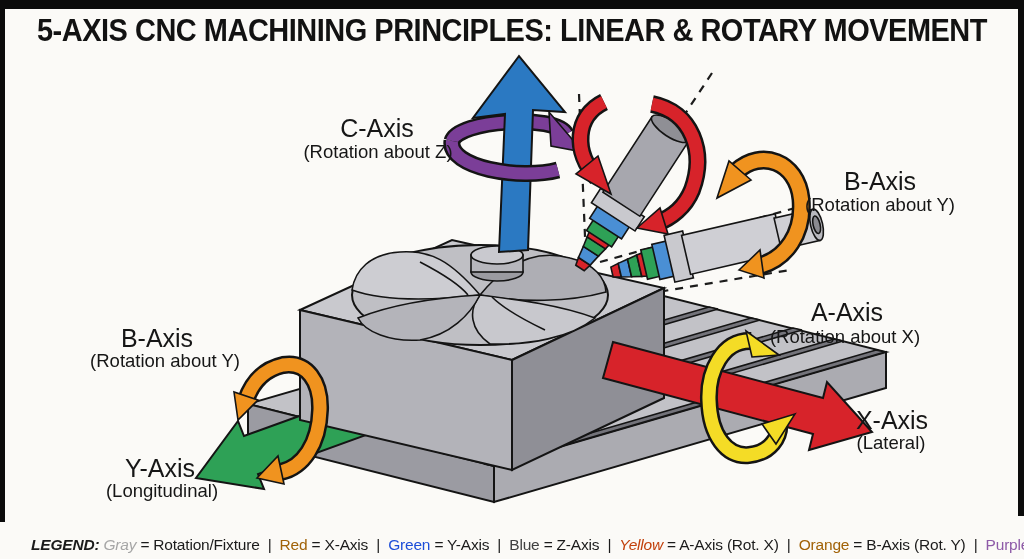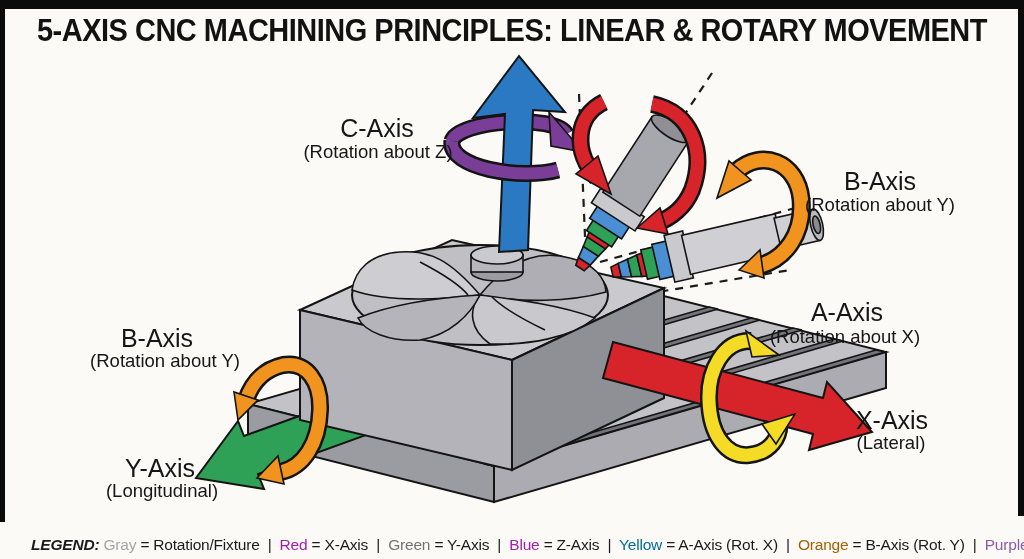--- a/index.html
+++ b/index.html
@@ -187,37 +187,37 @@
     <text class="sub" x="162" y="497">(Longitudinal)</text>
   </g>
 </svg>
 
 <div class="frame-top"></div>
 <div class="frame-left"></div>
 <div class="frame-right"></div>
 
 <div class="legend">
   <b>LEGEND:</b>
-  <span style="color: rgb(166, 166, 166);">Gray</span>
+  <span style="color: rgb(166, 166, 166); font-style: italic;">Gray</span>
   <span>=</span>
   <span>Rotation/Fixture</span>
   <span class="lg-sep">|</span>
-  <span style="color: #a21caf;">Red</span>
+  <span style="color: #a16207;">Red</span>
   <span>=</span>
   <span>X-Axis</span>
   <span class="lg-sep">|</span>
-  <span style="color: #737373;">Green</span>
+  <span style="color: #1d4ed8;">Green</span>
   <span>=</span>
   <span>Y-Axis</span>
   <span class="lg-sep">|</span>
-  <span style="color: #a21caf;">Blue</span>
+  <span style="color: #404040;">Blue</span>
   <span>=</span>
   <span>Z-Axis</span>
   <span class="lg-sep">|</span>
-  <span style="color: #0369a1;">Yellow</span>
+  <span style="color: #c2410c; font-style: italic;">Yellow</span>
   <span>=</span>
   <span>A-Axis (Rot. X)</span>
   <span class="lg-sep">|</span>
   <span style="color: #a16207;">Orange</span>
   <span>=</span>
   <span>B-Axis (Rot. Y)</span>
   <span class="lg-sep">|</span>
   <span style="color: rgb(142, 91, 168);">Purple</span>
   
   

